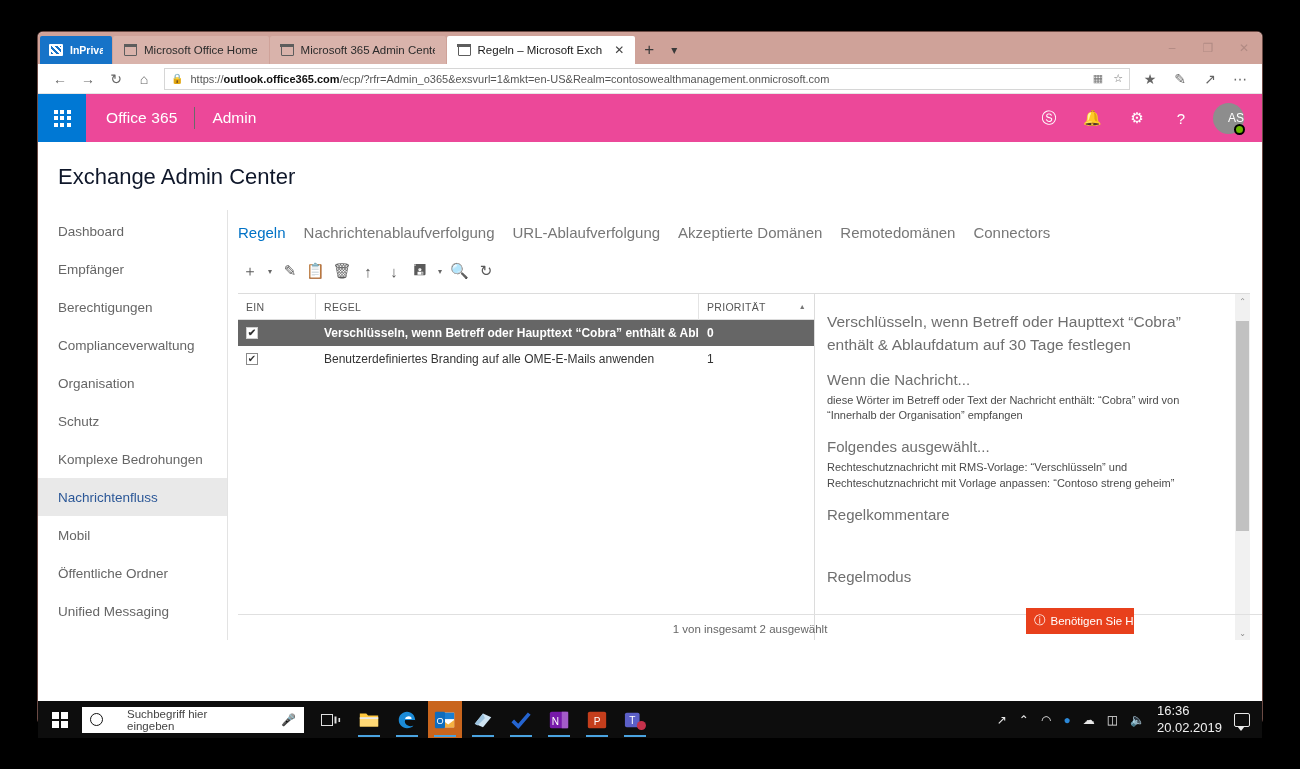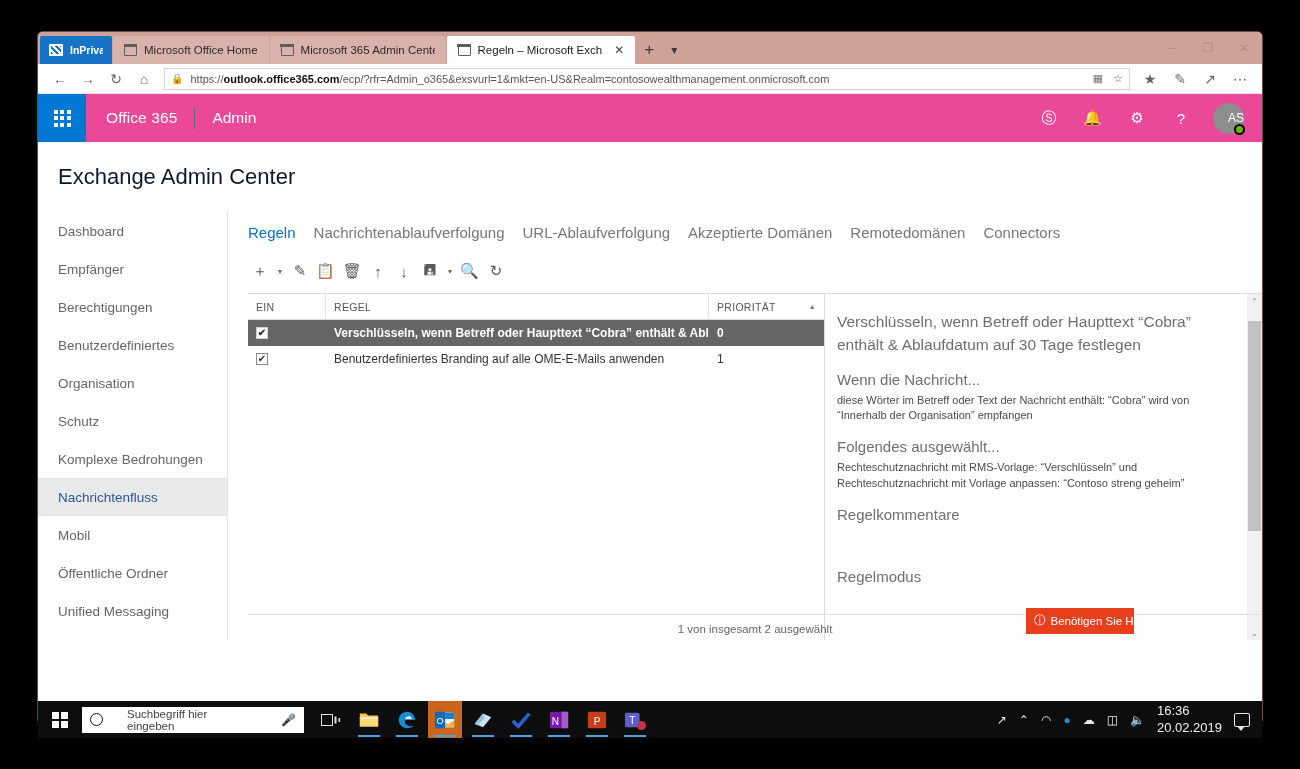--- a/index.html
+++ b/index.html
@@ -192,21 +192,21 @@
     height: 498px;
     background: #fff;
     overflow: hidden;
   }
   .eac-title {
     font-size: 22px;
     color: #0f172a;
     padding: 22px 0 20px 20px;
     font-weight: normal;
   }
-  .eac-main { display: flex; height: 432px; gap: 10px; }
+  .eac-main { display: flex; height: 432px; }
 
   .nav {
     width: 190px;
     border-right: 1px solid #e3e3e3;
     padding-top: 2px;
     flex: 0 0 auto;
   }
   .nav-item {
     height: 38px;
     display: flex; align-items: center;
@@ -242,21 +242,21 @@
   .tb {
     width: 24px; height: 24px;
     display: flex; align-items: center; justify-content: center;
     font-size: 15px; color: #5a5a5a;
   }
   .tb.caret { width: 12px; font-size: 8px; color: #666; }
 
   .grid-wrap {
     display: flex;
     margin-left: 10px;
-    margin-right: 0;
+    margin-right: 12px;
     border-top: 1px solid #dcdcdc;
     height: 348px;
   }
   .listpane {
     width: 577px;
     border-right: 1px solid #dcdcdc;
     flex: 0 0 auto;
   }
   .thead {
     display: flex;
@@ -522,21 +522,21 @@
           <div class="nav-item">
               <span>Dashboard</span>
             </div>
           <div class="nav-item">
               <span>Empfänger</span>
             </div>
           <div class="nav-item">
               <span>Berechtigungen</span>
             </div>
           <div class="nav-item">
-              <span>Benutzerdefiniertes</span>
+              <span>Complianceverwaltung</span>
             </div>
           <div class="nav-item">
               <span>Organisation</span>
             </div>
           <div class="nav-item">
               <span>Schutz</span>
             </div>
           <div class="nav-item">
               <span>Komplexe Bedrohungen</span>
             </div>

